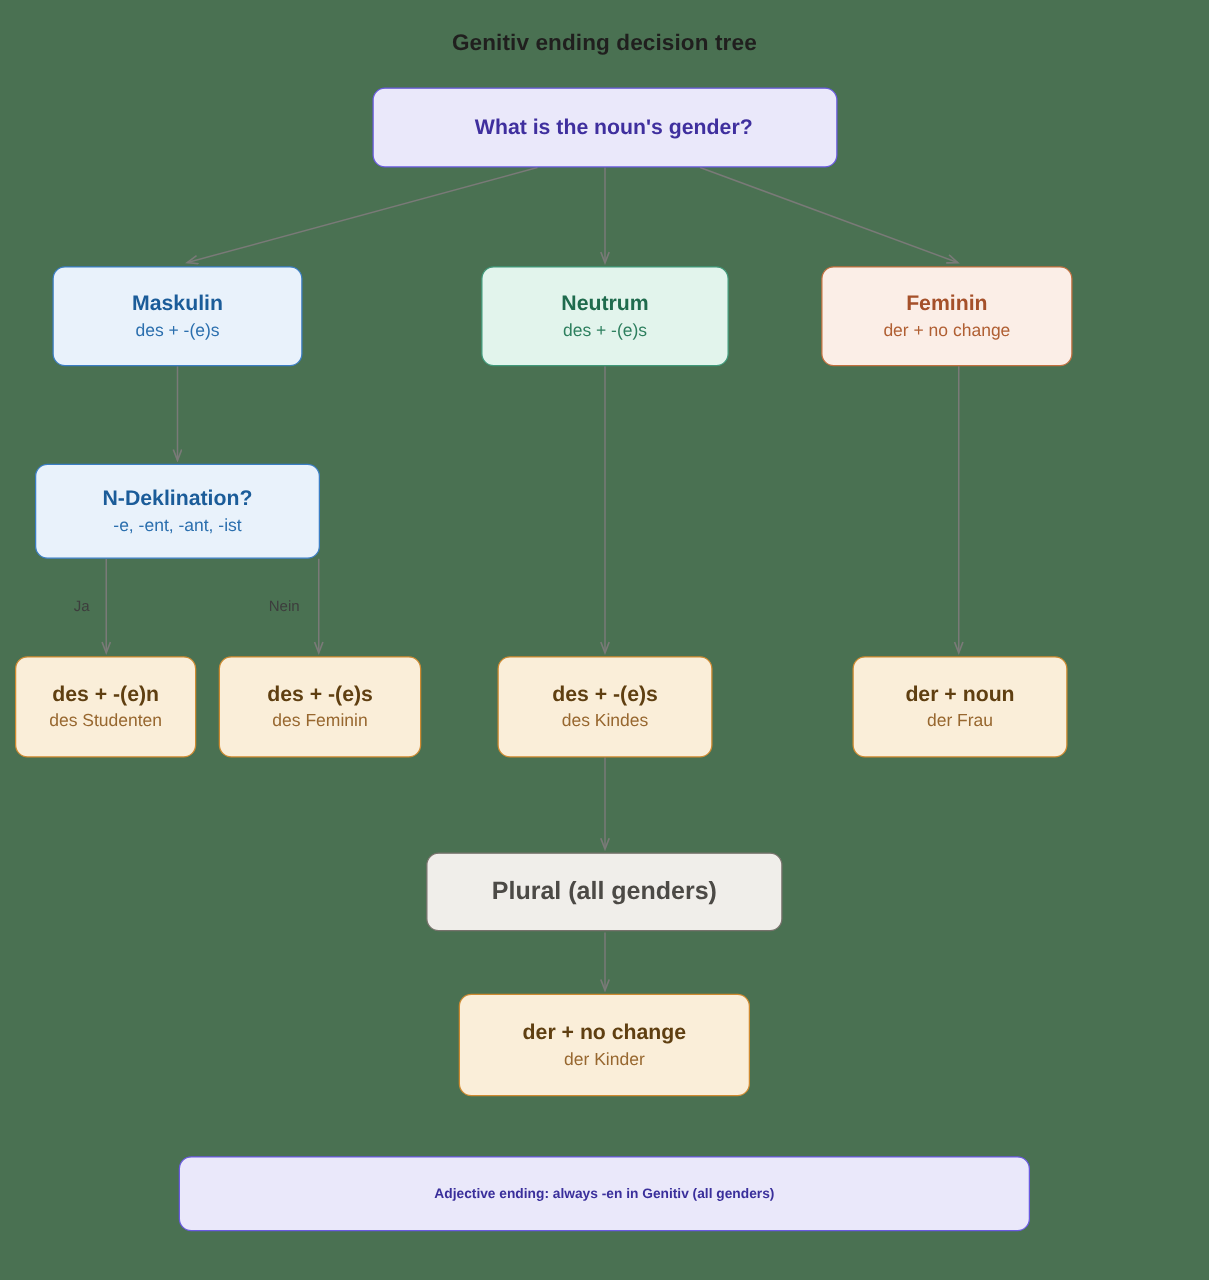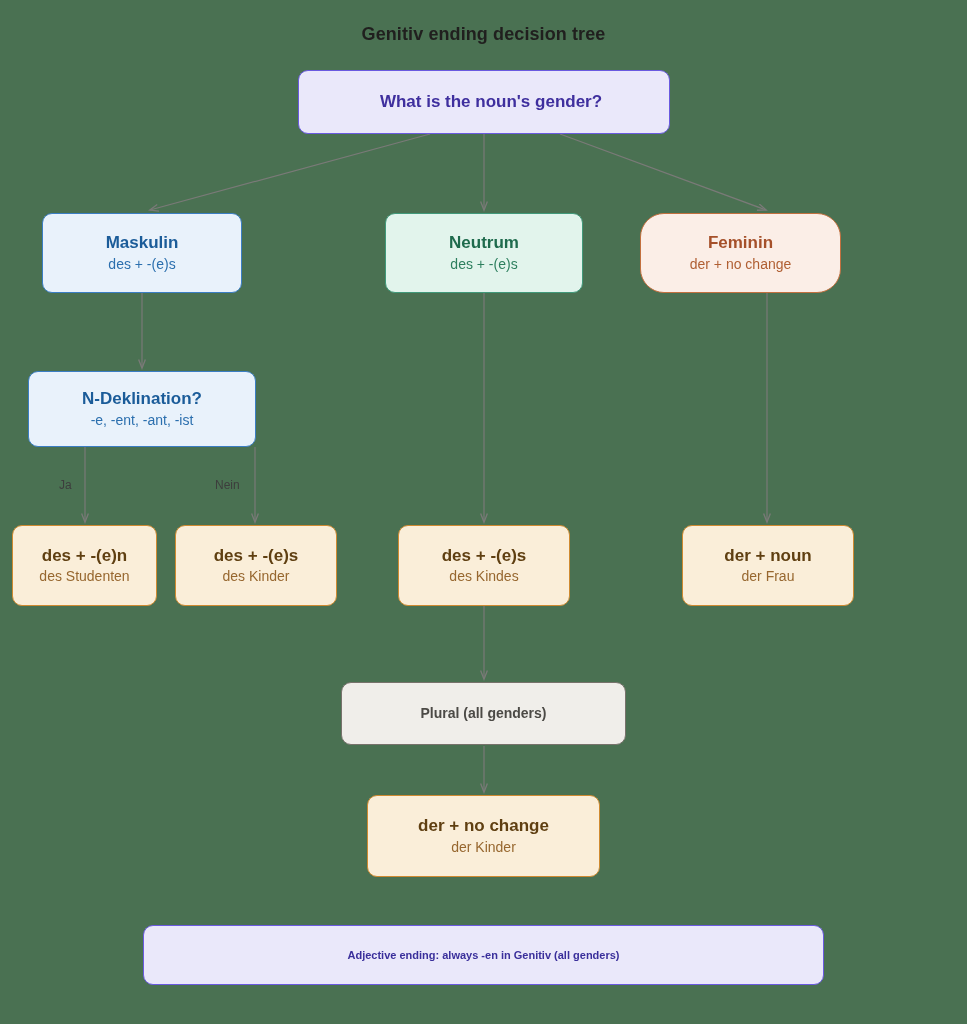--- a/index.html
+++ b/index.html
@@ -136,21 +136,21 @@
     text-align: right;
   }
 
   
   .n-grey {
     background: #f0eeea;
     border-color: #77726c;
   }
   .n-grey .n-title {
     color: #4c4a46;
-    font-size: 14px;
+    font-size: 20px;
     font-weight: bold;
     text-align: center;
   }
 
   .edge-label {
     position: absolute;
     font-size: 12px;
     color: #3d3d3d;
     white-space: nowrap;
   }
@@ -196,41 +196,41 @@
   <div class="node n-blue" style="left:42px; top:213px; width:200px; height:80px;">
     <div class="n-title">Maskulin</div>
     <div class="n-sub">des + -(e)s</div>
   </div>
 
   <div class="node n-green" style="left:385px; top:213px; width:198px; height:80px;">
     <div class="n-title">Neutrum</div>
     <div class="n-sub">des + -(e)s</div>
   </div>
 
-  <div class="node n-peach" style="left:640px; top:213px; width:201px; height:80px;border-radius:24px;">
+  <div class="node n-peach" style="left:657px; top:213px; width:201px; height:80px;">
     <div class="n-title">Feminin</div>
     <div class="n-sub">der + no change</div>
   </div>
 
   <div class="node n-blue" style="left:28px; top:371px; width:228px; height:76px;">
     <div class="n-title">N-Deklination?</div>
     <div class="n-sub">-e, -ent, -ant, -ist</div>
   </div>
 
   <div class="edge-label" style="left:59px; top:478px;">Ja</div>
   <div class="edge-label" style="left:215px; top:478px;">Nein</div>
 
   <div class="node n-cream" style="left:12px; top:525px; width:145px; height:81px;">
     <div class="n-title">des + -(e)n</div>
     <div class="n-sub">des Studenten</div>
   </div>
 
   <div class="node n-cream" style="left:175px; top:525px; width:162px; height:81px;">
     <div class="n-title">des + -(e)s</div>
-    <div class="n-sub">des Kinder</div>
+    <div class="n-sub">des Feminin</div>
   </div>
 
   <div class="node n-cream" style="left:398px; top:525px; width:172px; height:81px;">
     <div class="n-title">des + -(e)s</div>
     <div class="n-sub">des Kindes</div>
   </div>
 
   <div class="node n-cream" style="left:682px; top:525px; width:172px; height:81px;">
     <div class="n-title">der + noun</div>
     <div class="n-sub">der Frau</div>

